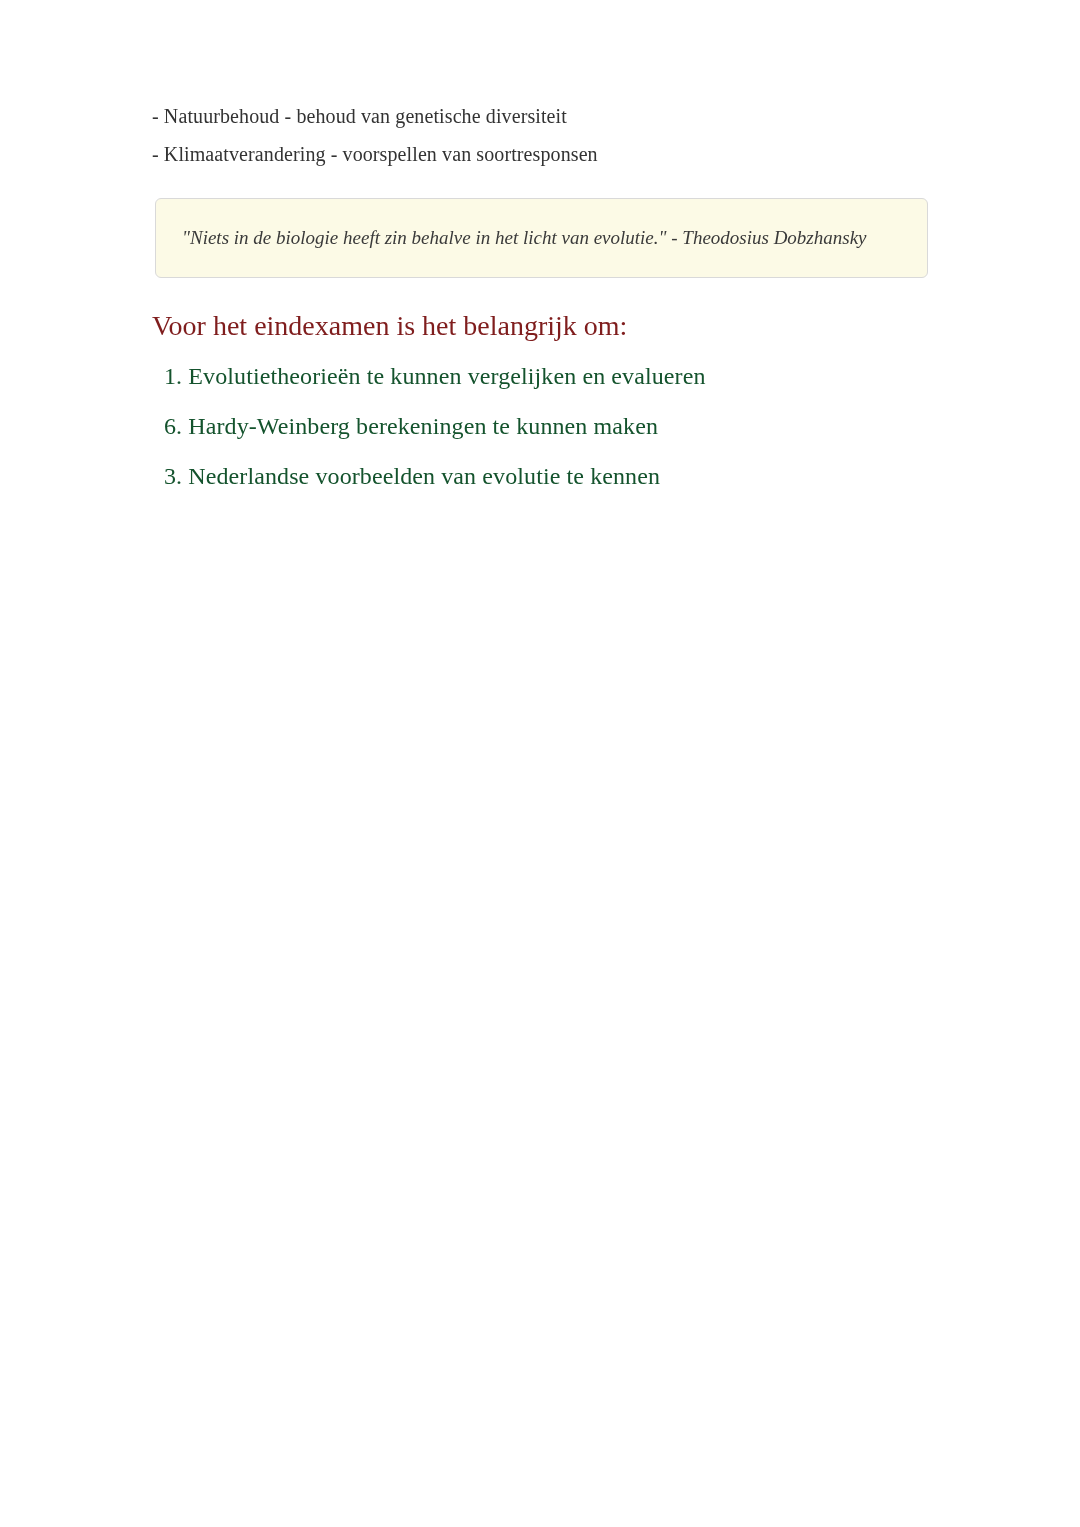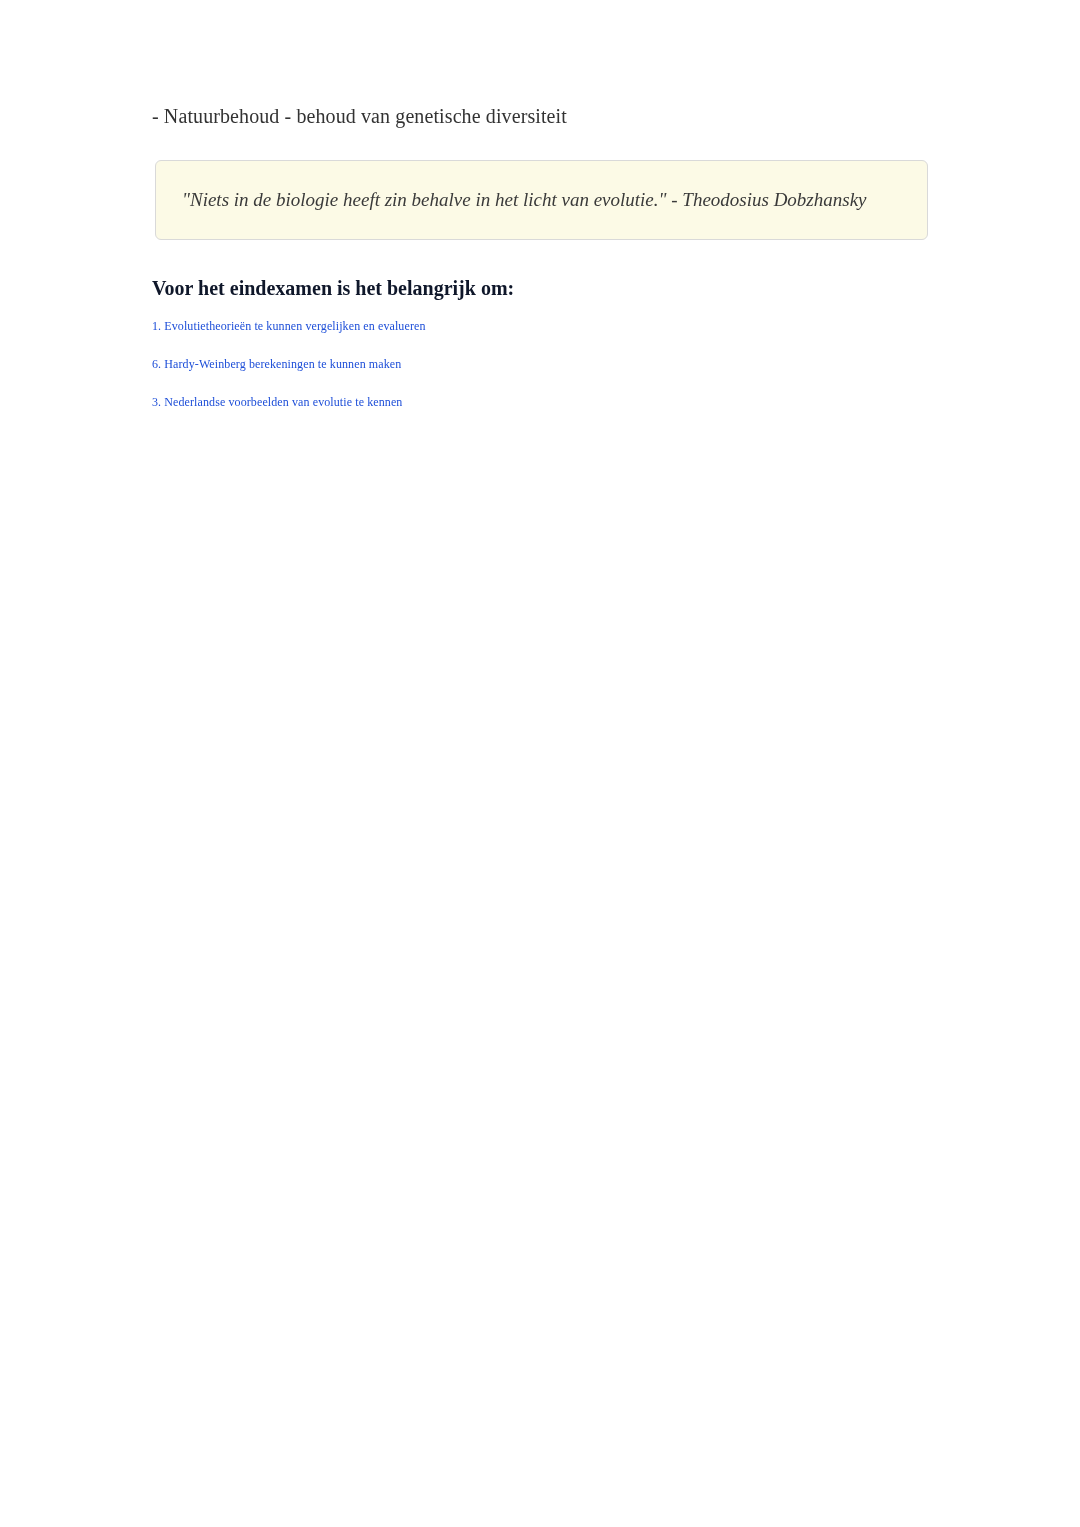--- a/index.html
+++ b/index.html
@@ -44,45 +44,45 @@
     padding-right: 20px;
   }
   .quote-text {
     font-style: italic;
     font-size: 19px;
     line-height: 26px;
     color: #3a3a3a;
   }
   .exam-intro {
     margin: 29px 0 0 0;
-    font-size: 20px;
+    font-size: 28px;
     line-height: 38px;
-    color: #0f172a;
-    font-weight: bold;
+    color: #7f1d1d;
   }
   .goal-list {
     margin: 0;
     padding: 0;
     list-style: none;
   }
   .goal-item {
-    margin: 0;
-    font-size: 12px;
+    margin: 12px;
+    font-size: 24px;
     line-height: 38px;
-    color: #1d4ed8;
+    color: #14532d;
     letter-spacing: 0.1px;
   }
 </style>
 </head>
 <body>
 
 <div class="page">
 
   <p class="body-line">- Natuurbehoud - behoud van genetische diversiteit</p>
 
+  <p class="body-line">- Klimaatverandering - voorspellen van soortresponsen</p>
 
   <div class="quote-box">
     <span class="quote-text">"Niets in de biologie heeft zin behalve in het licht van evolutie." - Theodosius Dobzhansky</span>
   </div>
 
   <p class="exam-intro">Voor het eindexamen is het belangrijk om:</p>
 
   <ol class="goal-list">
     <li class="goal-item">1. Evolutietheorieën te kunnen vergelijken en evalueren</li>
     <li class="goal-item">6. Hardy-Weinberg berekeningen te kunnen maken</li>

